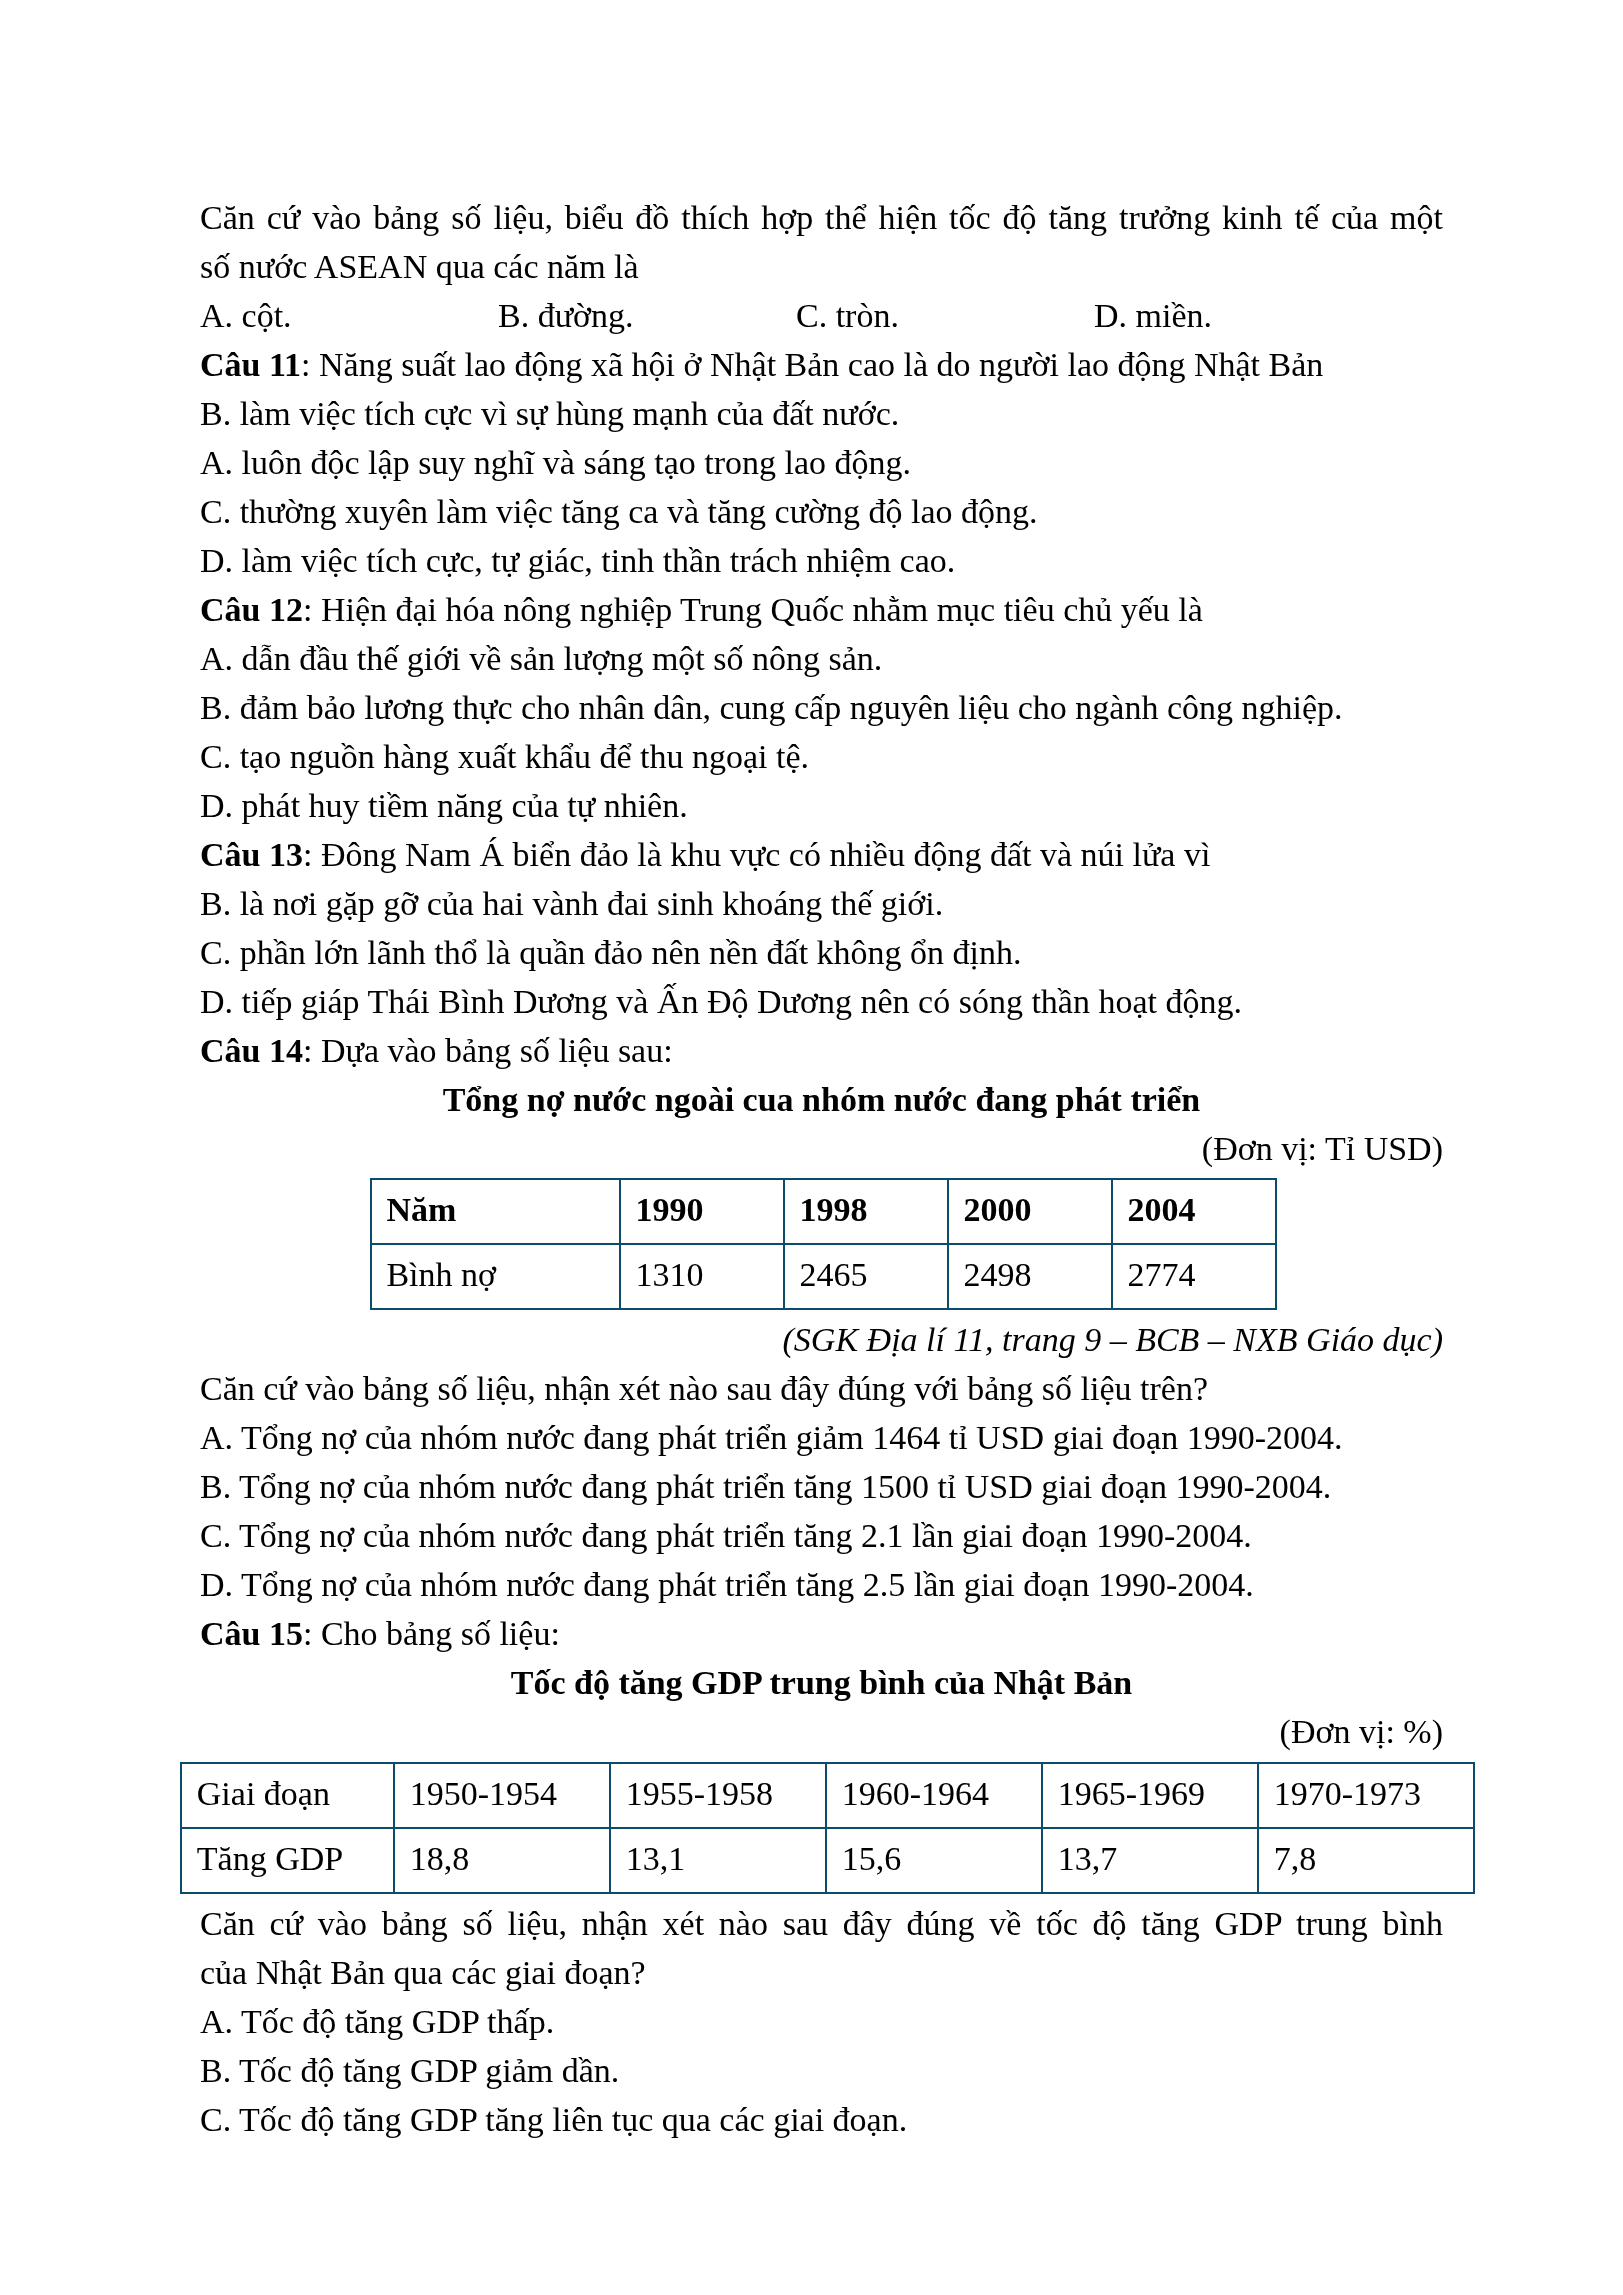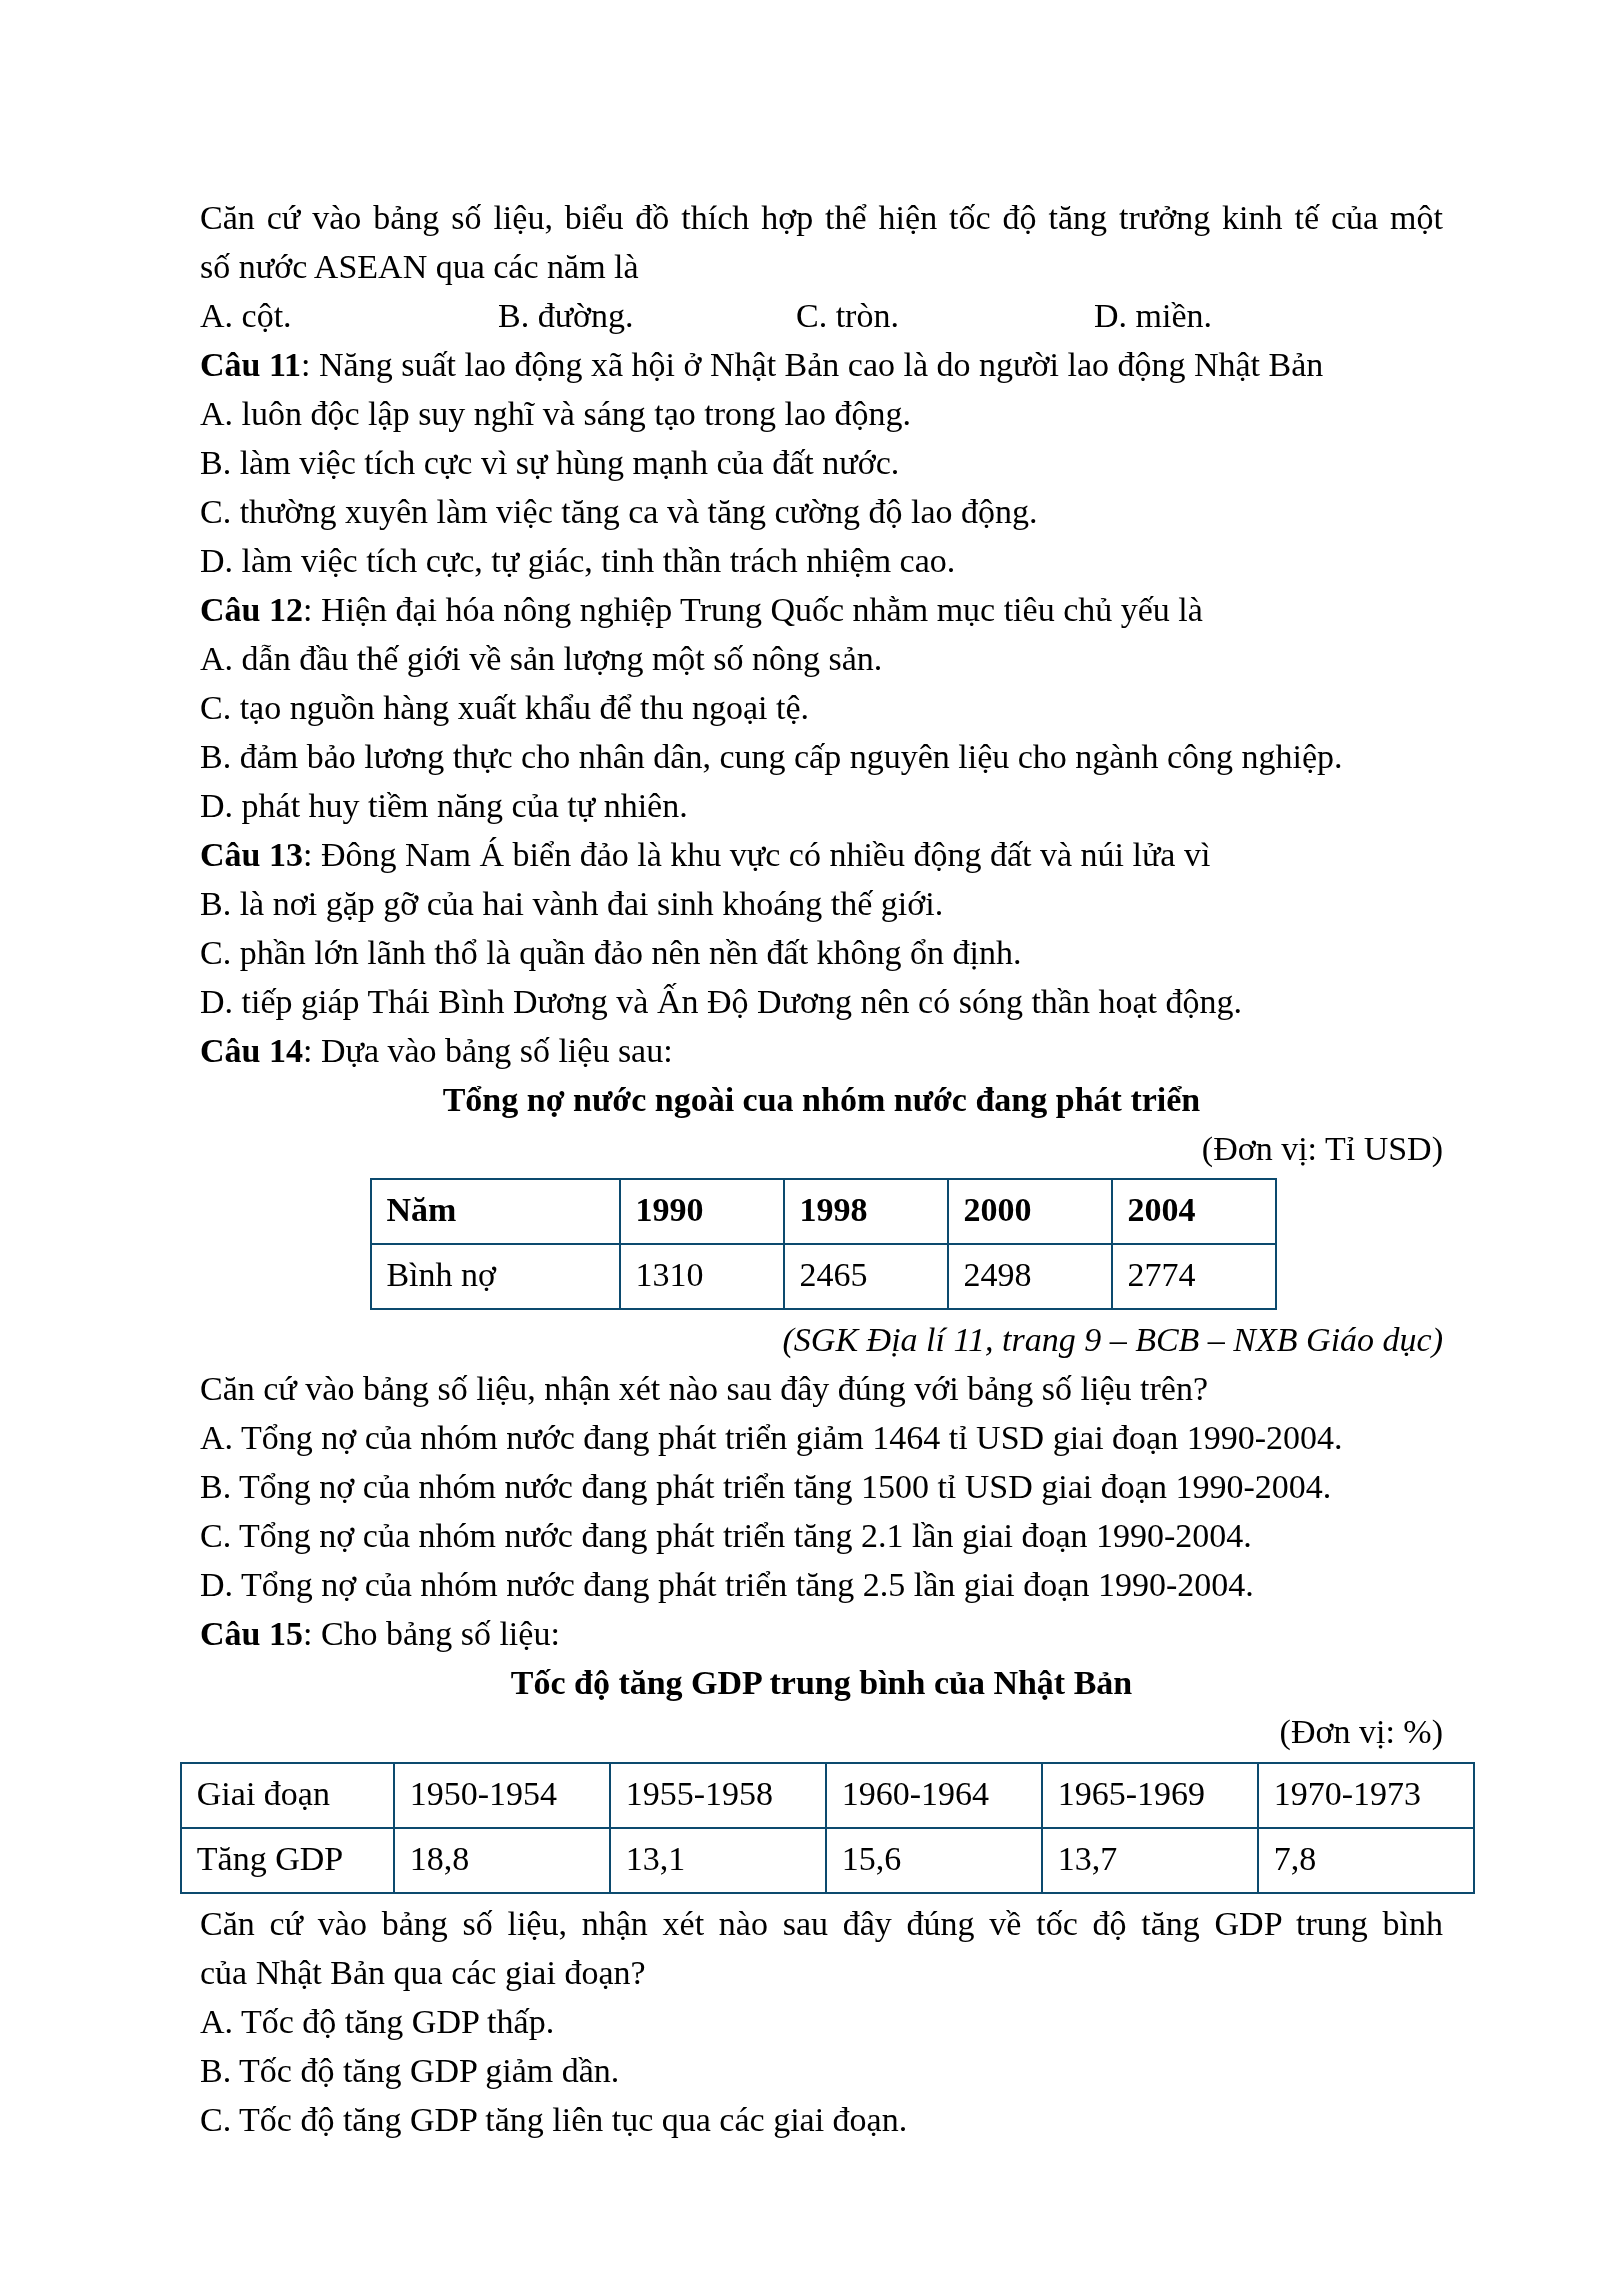--- a/index.html
+++ b/index.html
@@ -48,29 +48,29 @@
   <div class="jfull">Căn cứ vào bảng số liệu, biểu đồ thích hợp thể hiện tốc độ tăng trưởng kinh tế của một</div>
   <div class="line">số nước ASEAN qua các năm là</div>
   <div class="opt-row">
     <span class="opt-col">A. cột.</span>
     <span class="opt-col">B. đường.</span>
     <span class="opt-col">C. tròn.</span>
     <span class="opt-col">D. miền.</span>
   </div>
 
   <div class="line"><span class="b">Câu 11</span><span>: Năng suất lao động xã hội ở Nhật Bản cao là do người lao động Nhật Bản</span></div>
+  <div class="line">B. làm việc tích cực vì sự hùng mạnh của đất nước.</div>
   <div class="line">A. luôn độc lập suy nghĩ và sáng tạo trong lao động.</div>
-  <div class="line">B. làm việc tích cực vì sự hùng mạnh của đất nước.</div>
   <div class="line">C. thường xuyên làm việc tăng ca và tăng cường độ lao động.</div>
   <div class="line">D. làm việc tích cực, tự giác, tinh thần trách nhiệm cao.</div>
 
   <div class="line"><span class="b">Câu 12</span><span>: Hiện đại hóa nông nghiệp Trung Quốc nhằm mục tiêu chủ yếu là</span></div>
   <div class="line">A. dẫn đầu thế giới về sản lượng một số nông sản.</div>
+  <div class="line">B. đảm bảo lương thực cho nhân dân, cung cấp nguyên liệu cho ngành công nghiệp.</div>
   <div class="line">C. tạo nguồn hàng xuất khẩu để thu ngoại tệ.</div>
-  <div class="line">B. đảm bảo lương thực cho nhân dân, cung cấp nguyên liệu cho ngành công nghiệp.</div>
   <div class="line">D. phát huy tiềm năng của tự nhiên.</div>
 
   <div class="line"><span class="b">Câu 13</span><span>: Đông Nam Á biển đảo là khu vực có nhiều động đất và núi lửa vì</span></div>
   <div class="line">B. là nơi gặp gỡ của hai vành đai sinh khoáng thế giới.</div>
   <div class="line">C. phần lớn lãnh thổ là quần đảo nên nền đất không ổn định.</div>
   <div class="line">D. tiếp giáp Thái Bình Dương và Ấn Độ Dương nên có sóng thần hoạt động.</div>
 
   <div class="line"><span class="b">Câu 14</span><span>: Dựa vào bảng số liệu sau:</span></div>
   <div class="center b">Tổng nợ nước ngoài cua nhóm nước đang phát triển</div>
   <div class="right">(Đơn vị: Tỉ USD)</div>

